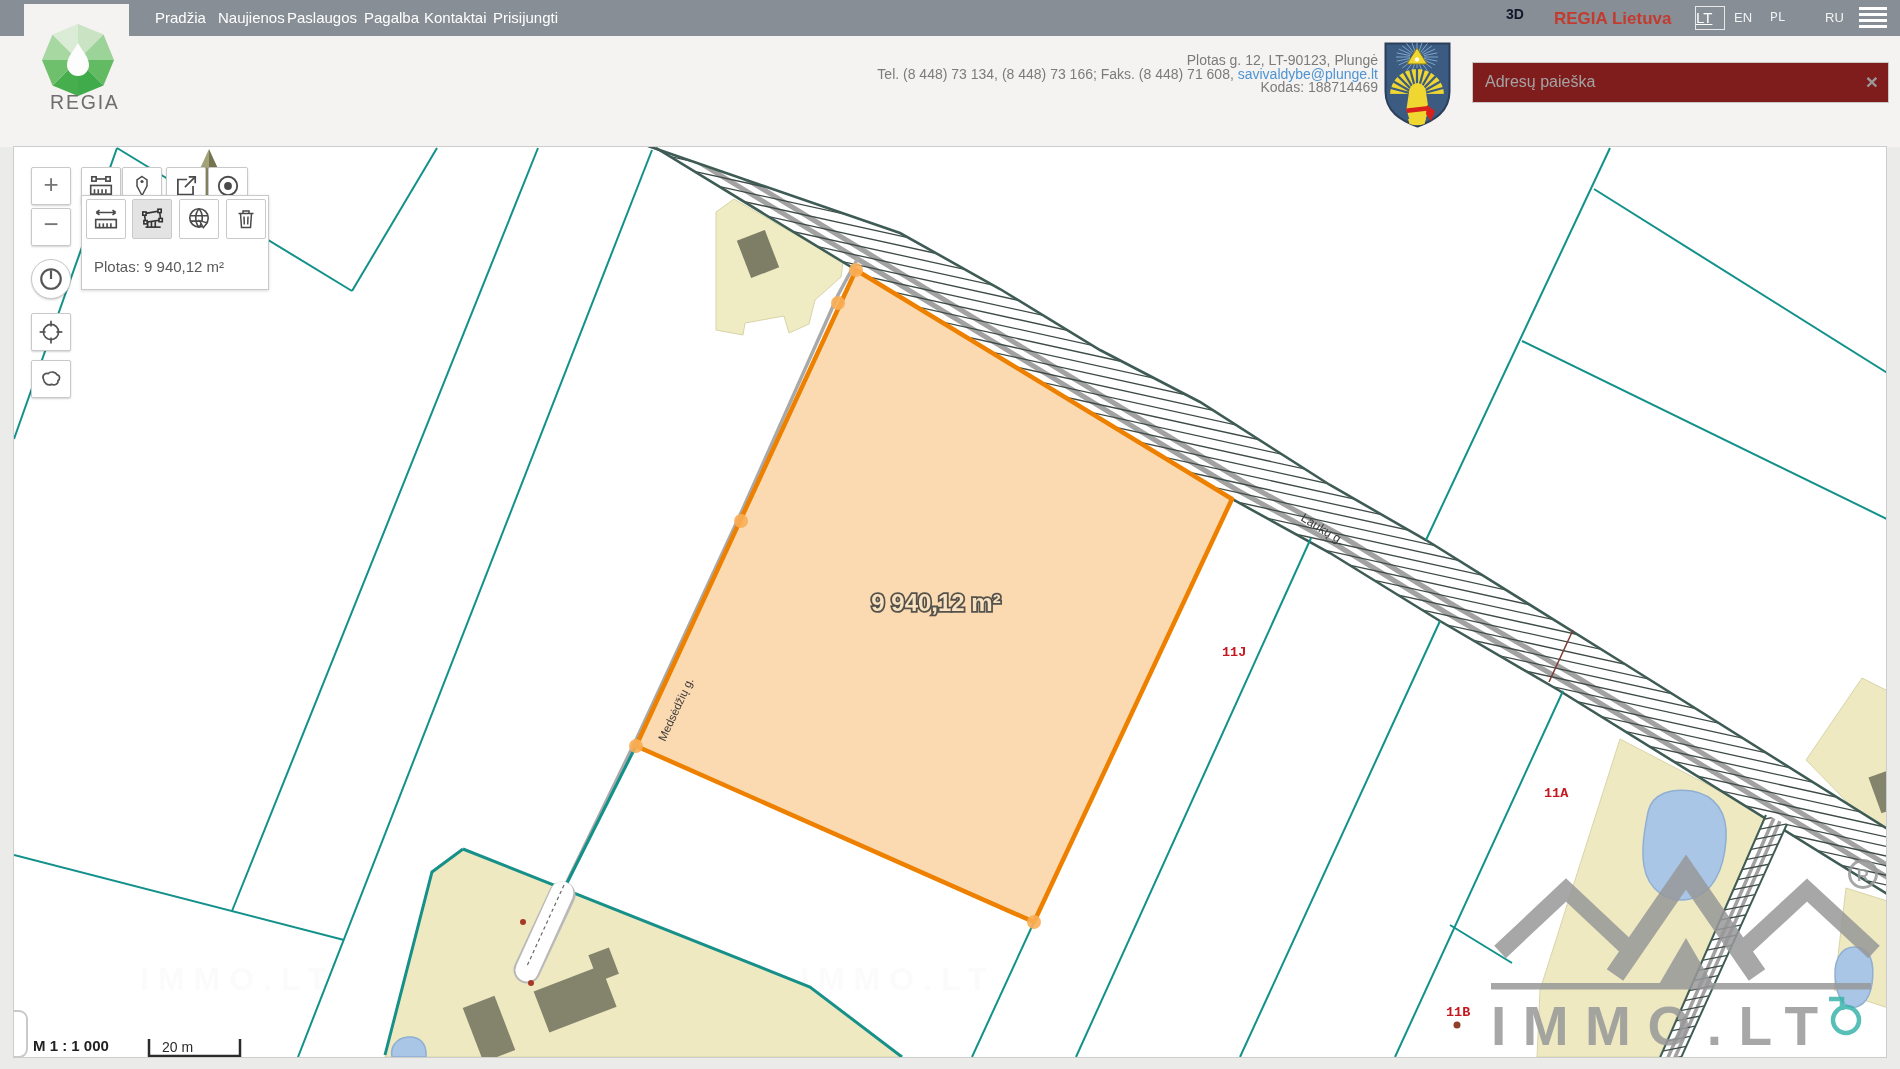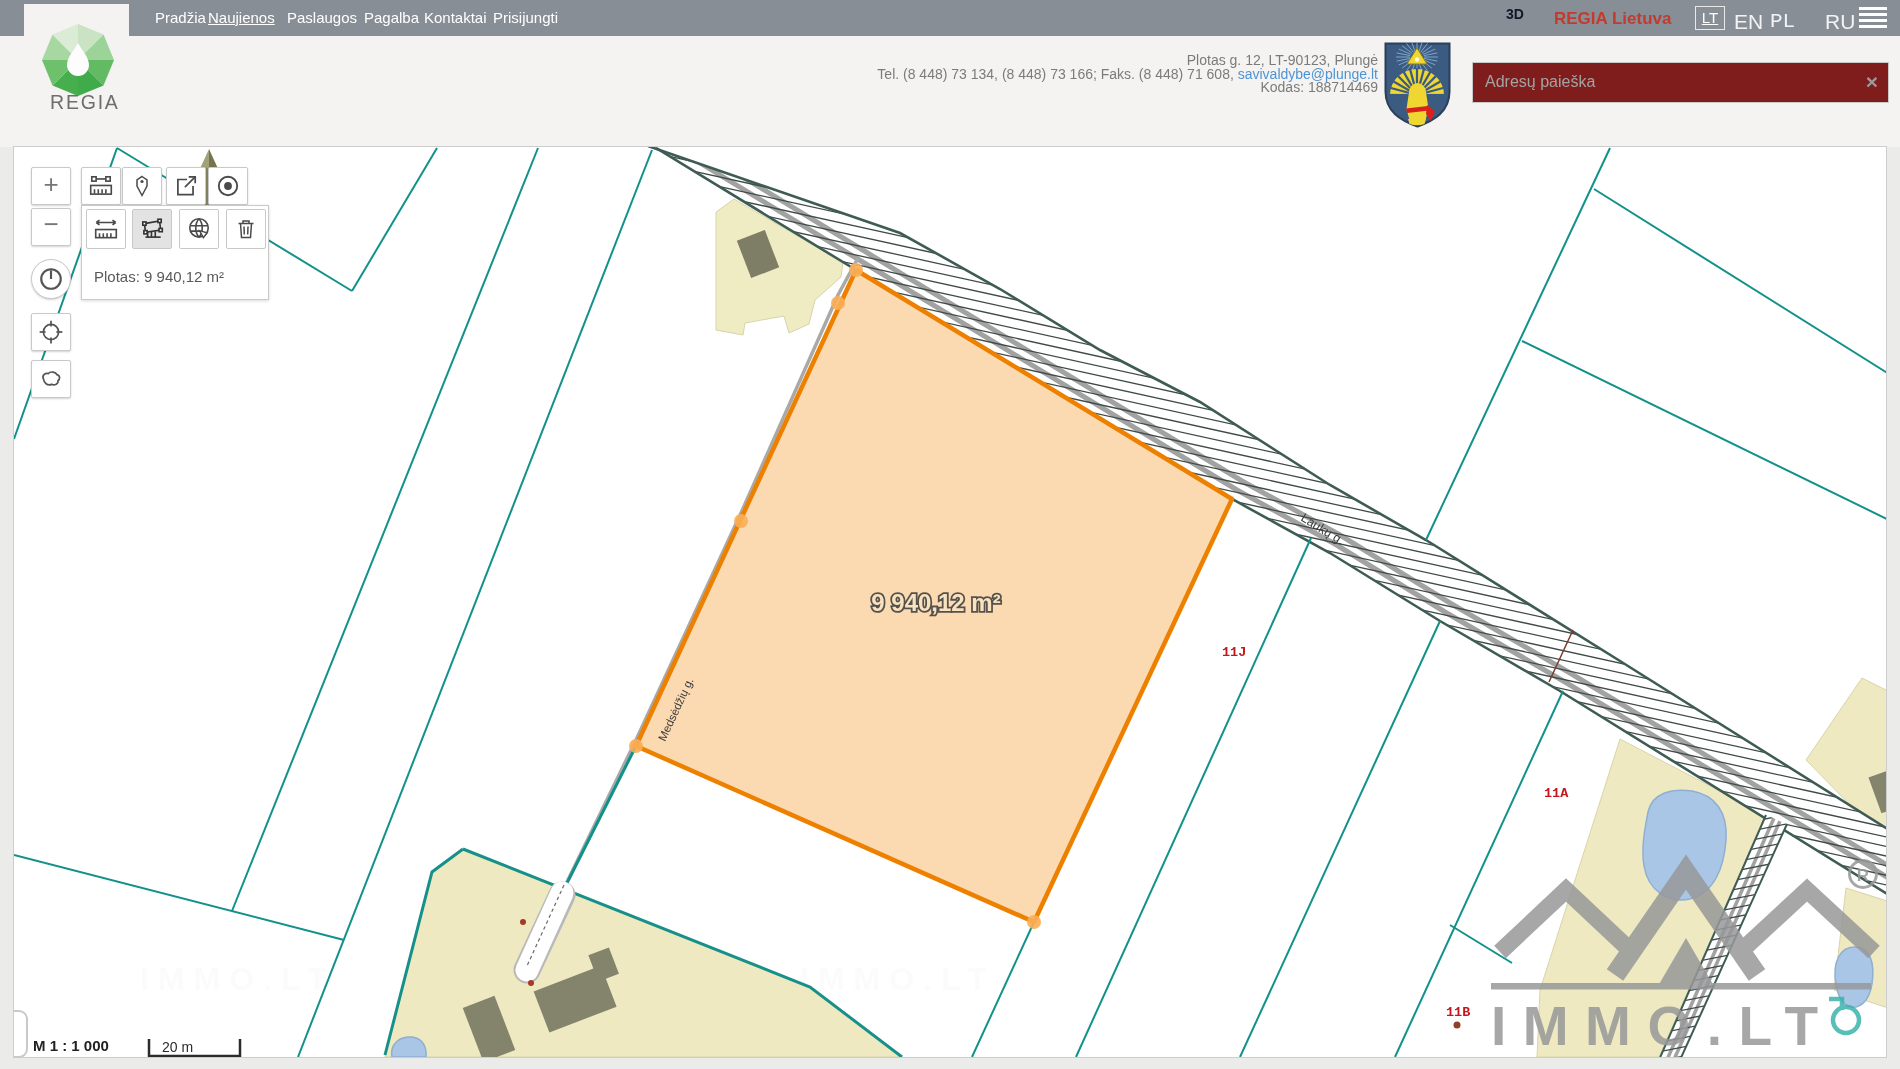--- a/index.html
+++ b/index.html
@@ -1,44 +1,44 @@
 <!DOCTYPE html>
 <html><head>
 <meta charset="utf-8">
 <style>
   html,body{margin:0;padding:0;}
   body{width:1900px;height:1069px;background:#ebebe9;font-family:"Liberation Sans",sans-serif;overflow:hidden;position:relative;}
   .abs{position:absolute;}
   .btn{position:absolute;width:40px;height:38px;background:#fff;border:1px solid #c9c9c9;border-radius:2px;box-shadow:0 1px 2px rgba(0,0,0,.18);box-sizing:border-box;display:flex;align-items:center;justify-content:center;}
   .btn svg{display:block;}
   .navitem{position:absolute;top:9px;color:#fff;font-size:15px;}
-  .lang{position:absolute;top:10px;color:#f2f3f4;font-size:21px;}
+  .lang{position:absolute;top:10px;color:#f2f3f4;font-size:13px;}
 </style>
 </head>
 <body>
 
 <div class="abs" style="left:0;top:0;width:1900px;height:36px;background:#878e95;"></div>
 
 <span class="navitem" style="left:155px;">Pradžia</span>
 
-<span class="navitem" style="left:208px;text-decoration:underline;">Naujienos</span>
+<span class="navitem" style="left:218px;">Naujienos</span>
 
 <span class="navitem" style="left:287px;">Paslaugos</span>
 
 <span class="navitem" style="left:364px;">Pagalba</span>
 
 <span class="navitem" style="left:424px;">Kontaktai</span>
 
 <span class="navitem" style="left:493px;">Prisijungti</span>
 
 <span class="abs" style="left:1506px;top:6px;color:#0f172a;font-size:14px;font-weight:bold;">3D</span>
 
 <span class="abs" style="left:1554px;top:9px;color:#c23b2e;font-size:17px;font-weight:bold;">REGIA Lietuva</span>
 
-<span class="abs" style="left:1695px;top:6px;width:28px;height:22px;border:1px solid #e8e8e8;color:#fff;font-size:15px;text-align:center;line-height:22px;text-decoration:underline;">LT</span>
+<span class="abs" style="left:1695px;top:6px;width:28px;height:22px;border:1px solid #e8e8e8;color:#fff;font-size:15px;text-align:left;line-height:22px;text-decoration:underline;">LT</span>
 
 <span class="lang" style="left:1734px;">EN</span>
 
 <span class="lang" style="left:1770px;font-family:Liberation Mono, monospace;">PL</span>
 
 <span class="lang" style="left:1803px;margin-left:22px;">RU</span>
 
 <div class="abs" style="left:1859px;top:7px;">
   <div style="width:28px;height:3.4px;background:#fff;margin-bottom:2.6px;"></div>
   <div style="width:28px;height:3.4px;background:#fff;margin-bottom:2.6px;"></div>
@@ -522,21 +522,21 @@
     </svg>
 </div>
 
 <div class="btn" style="left:208px;top:167px;">
   <svg width="26" height="26" viewBox="0 0 24 24">
       <circle cx="12" cy="12" r="8.5" stroke="#4a4a4a" stroke-width="1.7" fill="none"></circle>
       <circle cx="12" cy="12" r="3.6" fill="#4a4a4a"></circle>
     </svg>
 </div>
 
-<div class="abs" style="left:81px;top:205px;width:188px;height:95px;background:#fff;border:1px solid #c9c9c9;box-sizing:border-box;box-shadow:0 1px 3px rgba(0,0,0,.15);">
+<div class="abs" style="left:81px;top:195px;width:188px;height:95px;background:#fff;border:1px solid #c9c9c9;box-sizing:border-box;box-shadow:0 1px 3px rgba(0,0,0,.15);">
 
   <div class="btn" style="left:4px;top:3px;width:40px;height:40px;box-shadow:none;">
     <svg width="26" height="26" viewBox="0 0 24 24" stroke="#4a4a4a" stroke-width="1.5" fill="none">
         <path d="M3,6 H21 M3,6 l3,-2.2 M3,6 l3,2.2 M21,6 l-3,-2.2 M21,6 l-3,2.2"></path>
         <rect x="2.5" y="12.5" width="19" height="7.5"></rect>
         <line x1="6" y1="16" x2="6" y2="20"></line>
         <line x1="9.5" y1="16" x2="9.5" y2="20"></line>
         <line x1="13" y1="16" x2="13" y2="20"></line>
         <line x1="16.5" y1="16" x2="16.5" y2="20"></line>
       </svg>

